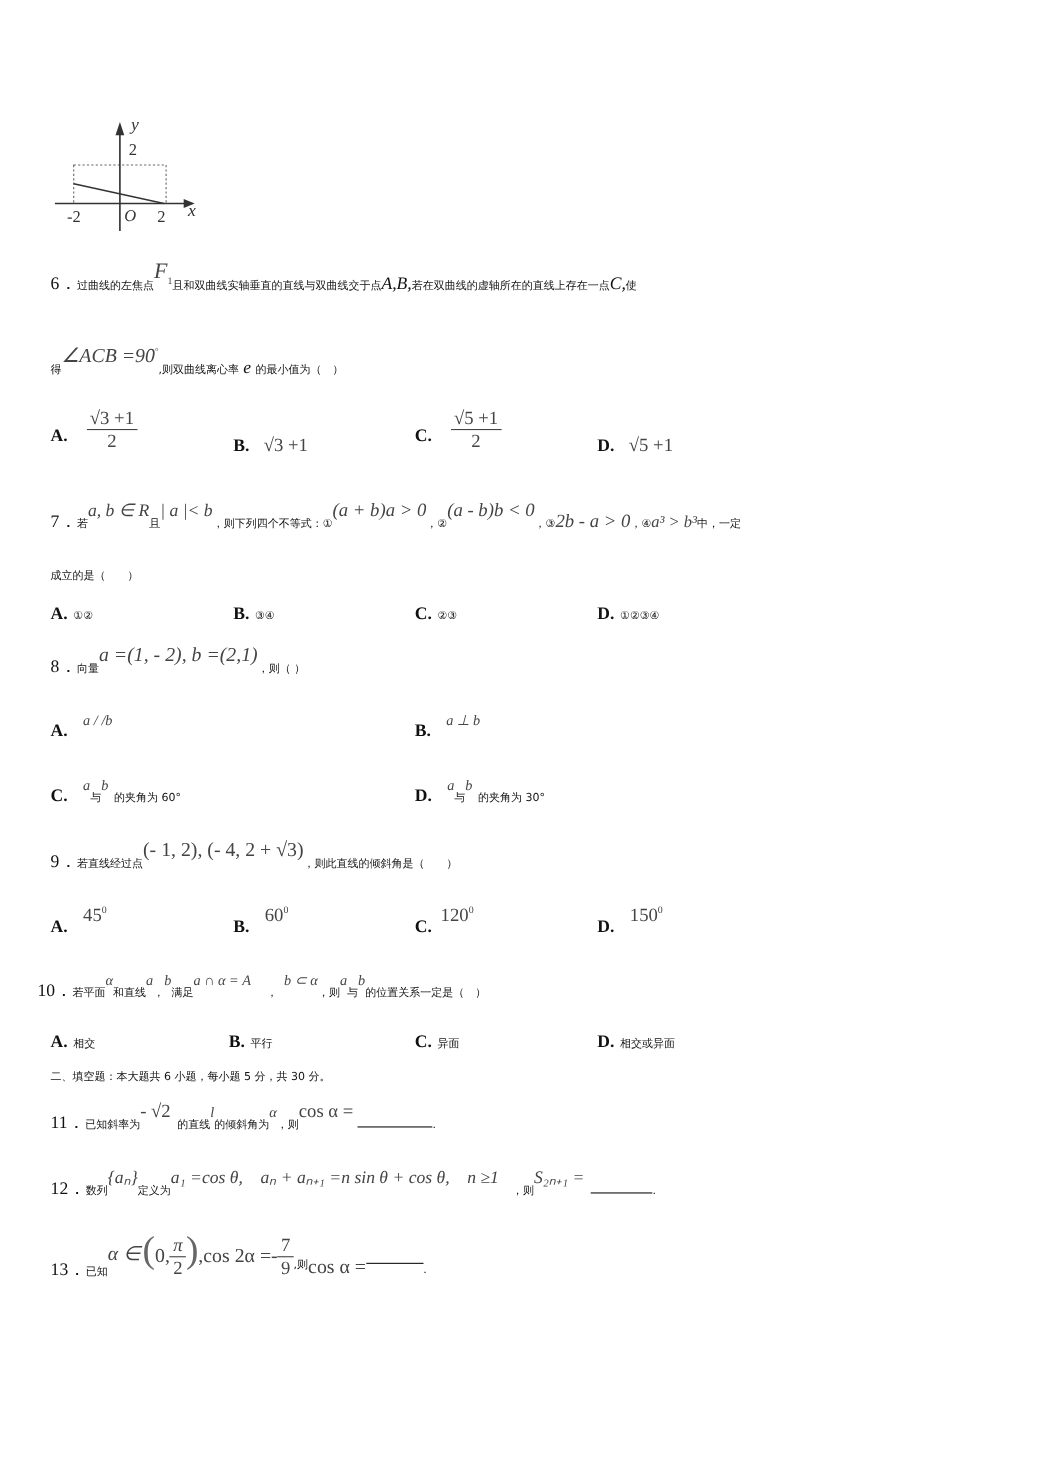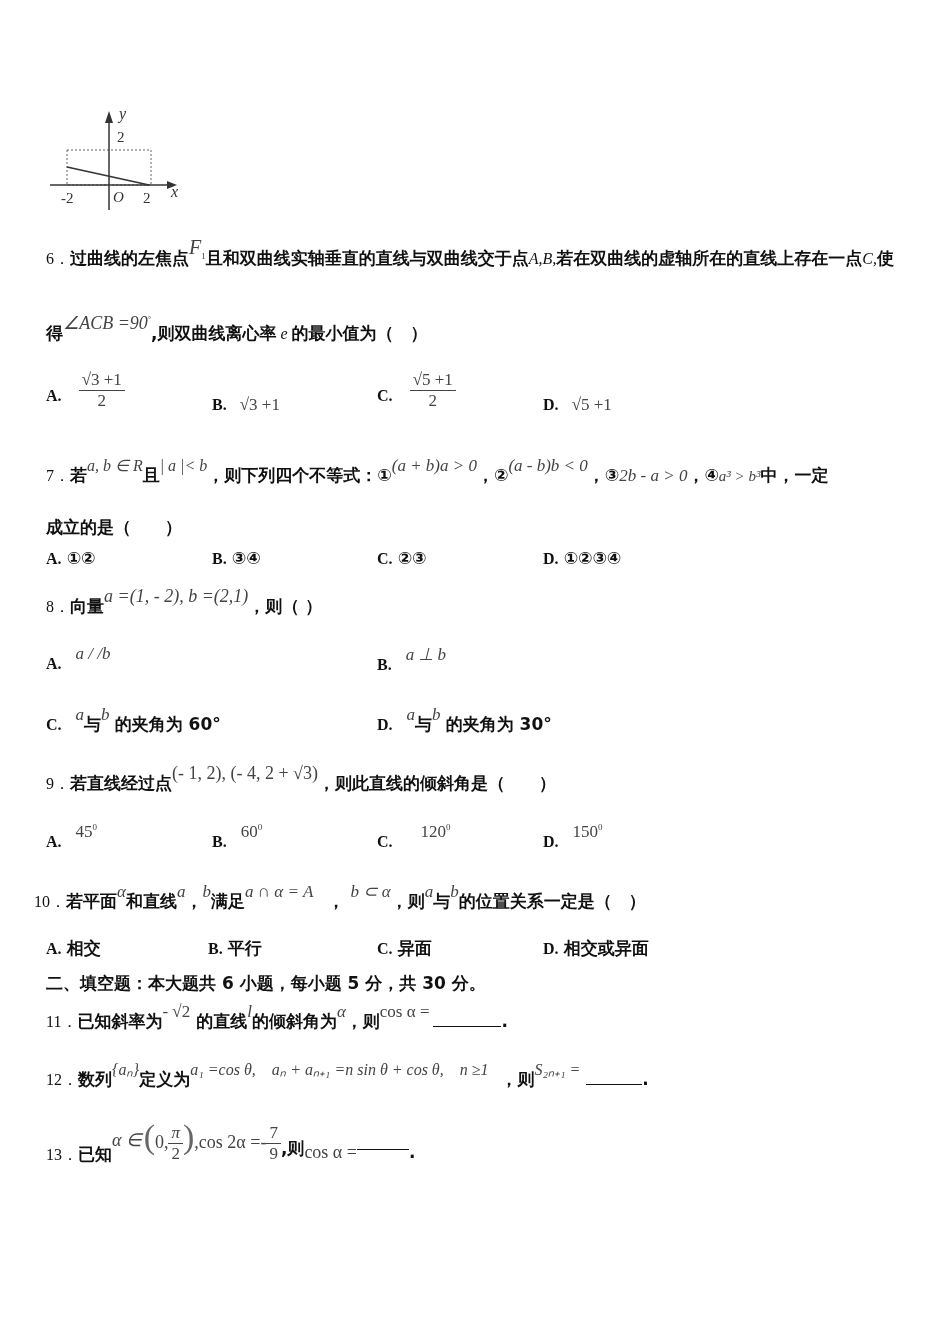--- a/index.html
+++ b/index.html
@@ -1,21 +1,21 @@
 <!DOCTYPE html>
 <html><head>
 <meta charset="utf-8">
 <style>
   html, body { margin:0; padding:0; background:#ffffff; }
   body { width:950px; height:1344px; position:relative; overflow:hidden;
          font-family:"DejaVu Sans", sans-serif; color:#111; }
   .abs { position:absolute; white-space:nowrap; }
-  .cn { font-family:"DejaVu Sans", sans-serif; font-weight:bold; font-size:17px; }
+  .cn { font-family:"DejaVu Sans", sans-serif; font-weight:normal; font-size:10px; }
   .num { font-family:"Liberation Serif", serif; font-size:16px; font-weight:normal; }
-  .m { font-family:"Liberation Serif", serif; color:#444; font-size:17px; font-style:italic; }
+  .m { font-family:"Liberation Serif", serif; color:#444; font-size:13px; font-style:italic; }
   .mu { font-family:"Liberation Serif", serif; color:#444; font-size:17px; }
   .opt { font-family:"Liberation Serif", serif; font-weight:bold; font-size:16px; }
   .sup { position:relative; top:-10px; }
   .frac { display:inline-block; vertical-align:middle; text-align:center; font-family:"Liberation Serif", serif; color:#444; font-size:17px; }
   .frac .top { display:block; border-bottom:1px solid #444; padding:0 3px; }
   .frac .bot { display:block; }
   .blank { display:inline-block; border-bottom:1.5px solid #111; }
   .b-ital { font-family:"Liberation Serif", serif; font-style:italic; font-weight:normal; font-size:16px; }
 </style>
 </head>
@@ -82,21 +82,21 @@
 <div class="abs" style="left:46px;top:654px;"><span class="opt">A.</span><span class="m sup" style="margin-left:14px;">a / /b</span></div>
 <div class="abs" style="left:377px;top:654px;"><span class="opt">B.</span><span class="m sup" style="margin-left:14px;">a ⊥ b</span></div>
 <div class="abs" style="left:46px;top:713px;"><span class="opt">C.</span><span class="m sup" style="margin-left:14px;">a</span><span class="cn">与</span><span class="m sup">b</span> <span class="cn">的夹角为 60°</span></div>
 <div class="abs" style="left:377px;top:713px;"><span class="opt">D.</span><span class="m sup" style="margin-left:14px;">a</span><span class="cn">与</span><span class="m sup">b</span> <span class="cn">的夹角为 30°</span></div>
 
 <div class="abs" style="left:46px;top:772px;">
   <span class="num">9．</span><span class="cn">若直线经过点</span><span class="mu sup" style="font-size:18px;">(- 1, 2), (- 4, 2 + √3)</span><span class="cn">，则此直线的倾斜角是（　　）</span>
 </div>
 <div class="abs" style="left:46px;top:832px;"><span class="opt">A.</span><span class="mu sup" style="margin-left:14px;"><span>45</span><sup style="font-size:9px;">0</sup></span></div>
 <div class="abs" style="left:212px;top:832px;"><span class="opt">B.</span><span class="mu sup" style="margin-left:14px;margin-top:43px;"><span>60</span><sup style="font-size:9px;">0</sup></span></div>
-<div class="abs" style="left:377px;top:832px;"><span class="opt">C.</span><span class="mu sup" style="margin-left:28px;"><span>120</span><sup style="font-size:9px;">0</sup></span></div>
+<div class="abs" style="left:377px;top:832px;"><span class="opt">C.</span><span class="mu sup" style="margin-left:8px;"><span>120</span><sup style="font-size:9px;">0</sup></span></div>
 <div class="abs" style="left:543px;top:832px;"><span class="opt">D.</span><span class="mu sup" style="margin-left:14px;"><span>150</span><sup style="font-size:9px;">0</sup></span></div>
 
 <div class="abs" style="left:34px;top:890px;text-align:center;">
   <span class="num">10．</span><span class="cn">若平面</span><span class="m sup">α</span><span class="cn">和直线</span><span class="m sup">a</span><span class="cn">，</span><span class="m sup">b</span><span class="cn">满足</span><span class="m sup" style="margin-right:14px;">a ∩ α = A</span><span class="cn">，</span><span class="m sup" style="margin-left:6px;">b ⊂ α</span><span class="cn">，则</span><span class="m sup">a</span><span class="cn">与</span><span class="m sup">b</span><span class="cn">的位置关系一定是（　）</span>
 </div>
 <div class="abs" style="left:46px;top:937px;"><span class="opt">A.</span> <span class="cn">相交</span></div>
 <div class="abs" style="left:208px;top:937px;"><span class="opt">B.</span> <span class="cn">平行</span></div>
 <div class="abs" style="left:377px;top:937px;"><span class="opt">C.</span> <span class="cn">异面</span></div>
 <div class="abs" style="left:543px;top:937px;"><span class="opt">D.</span> <span class="cn">相交或异面</span></div>
 

